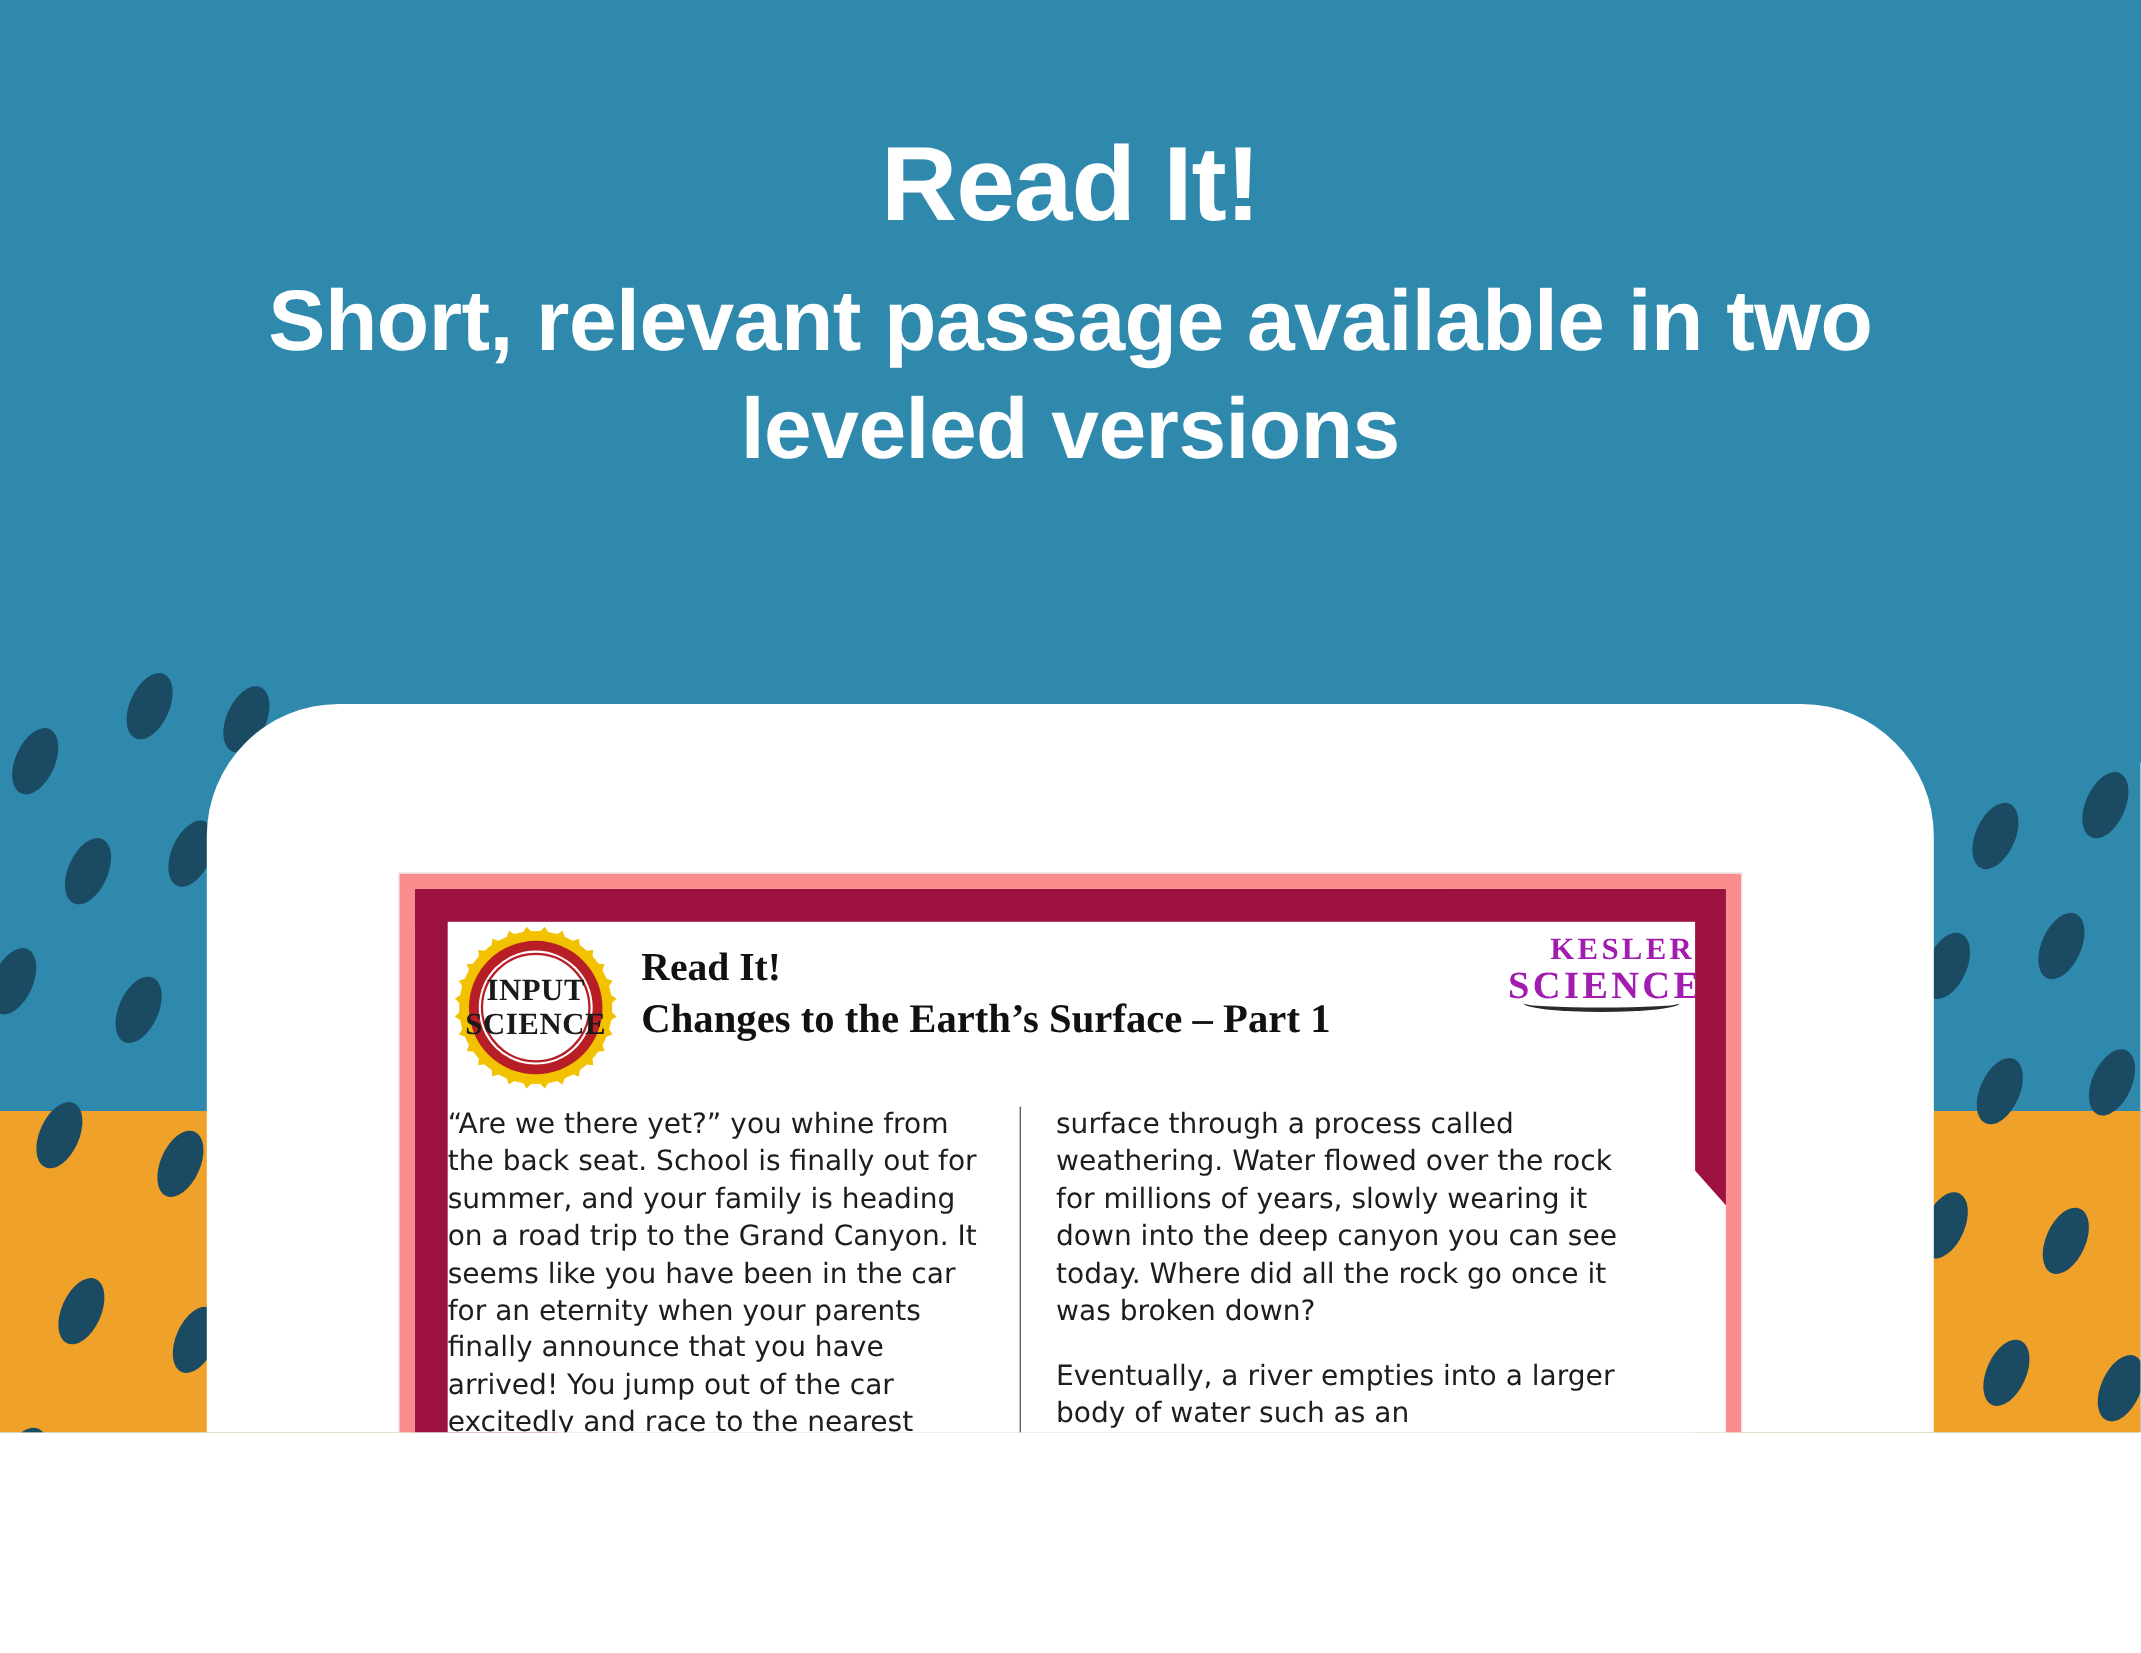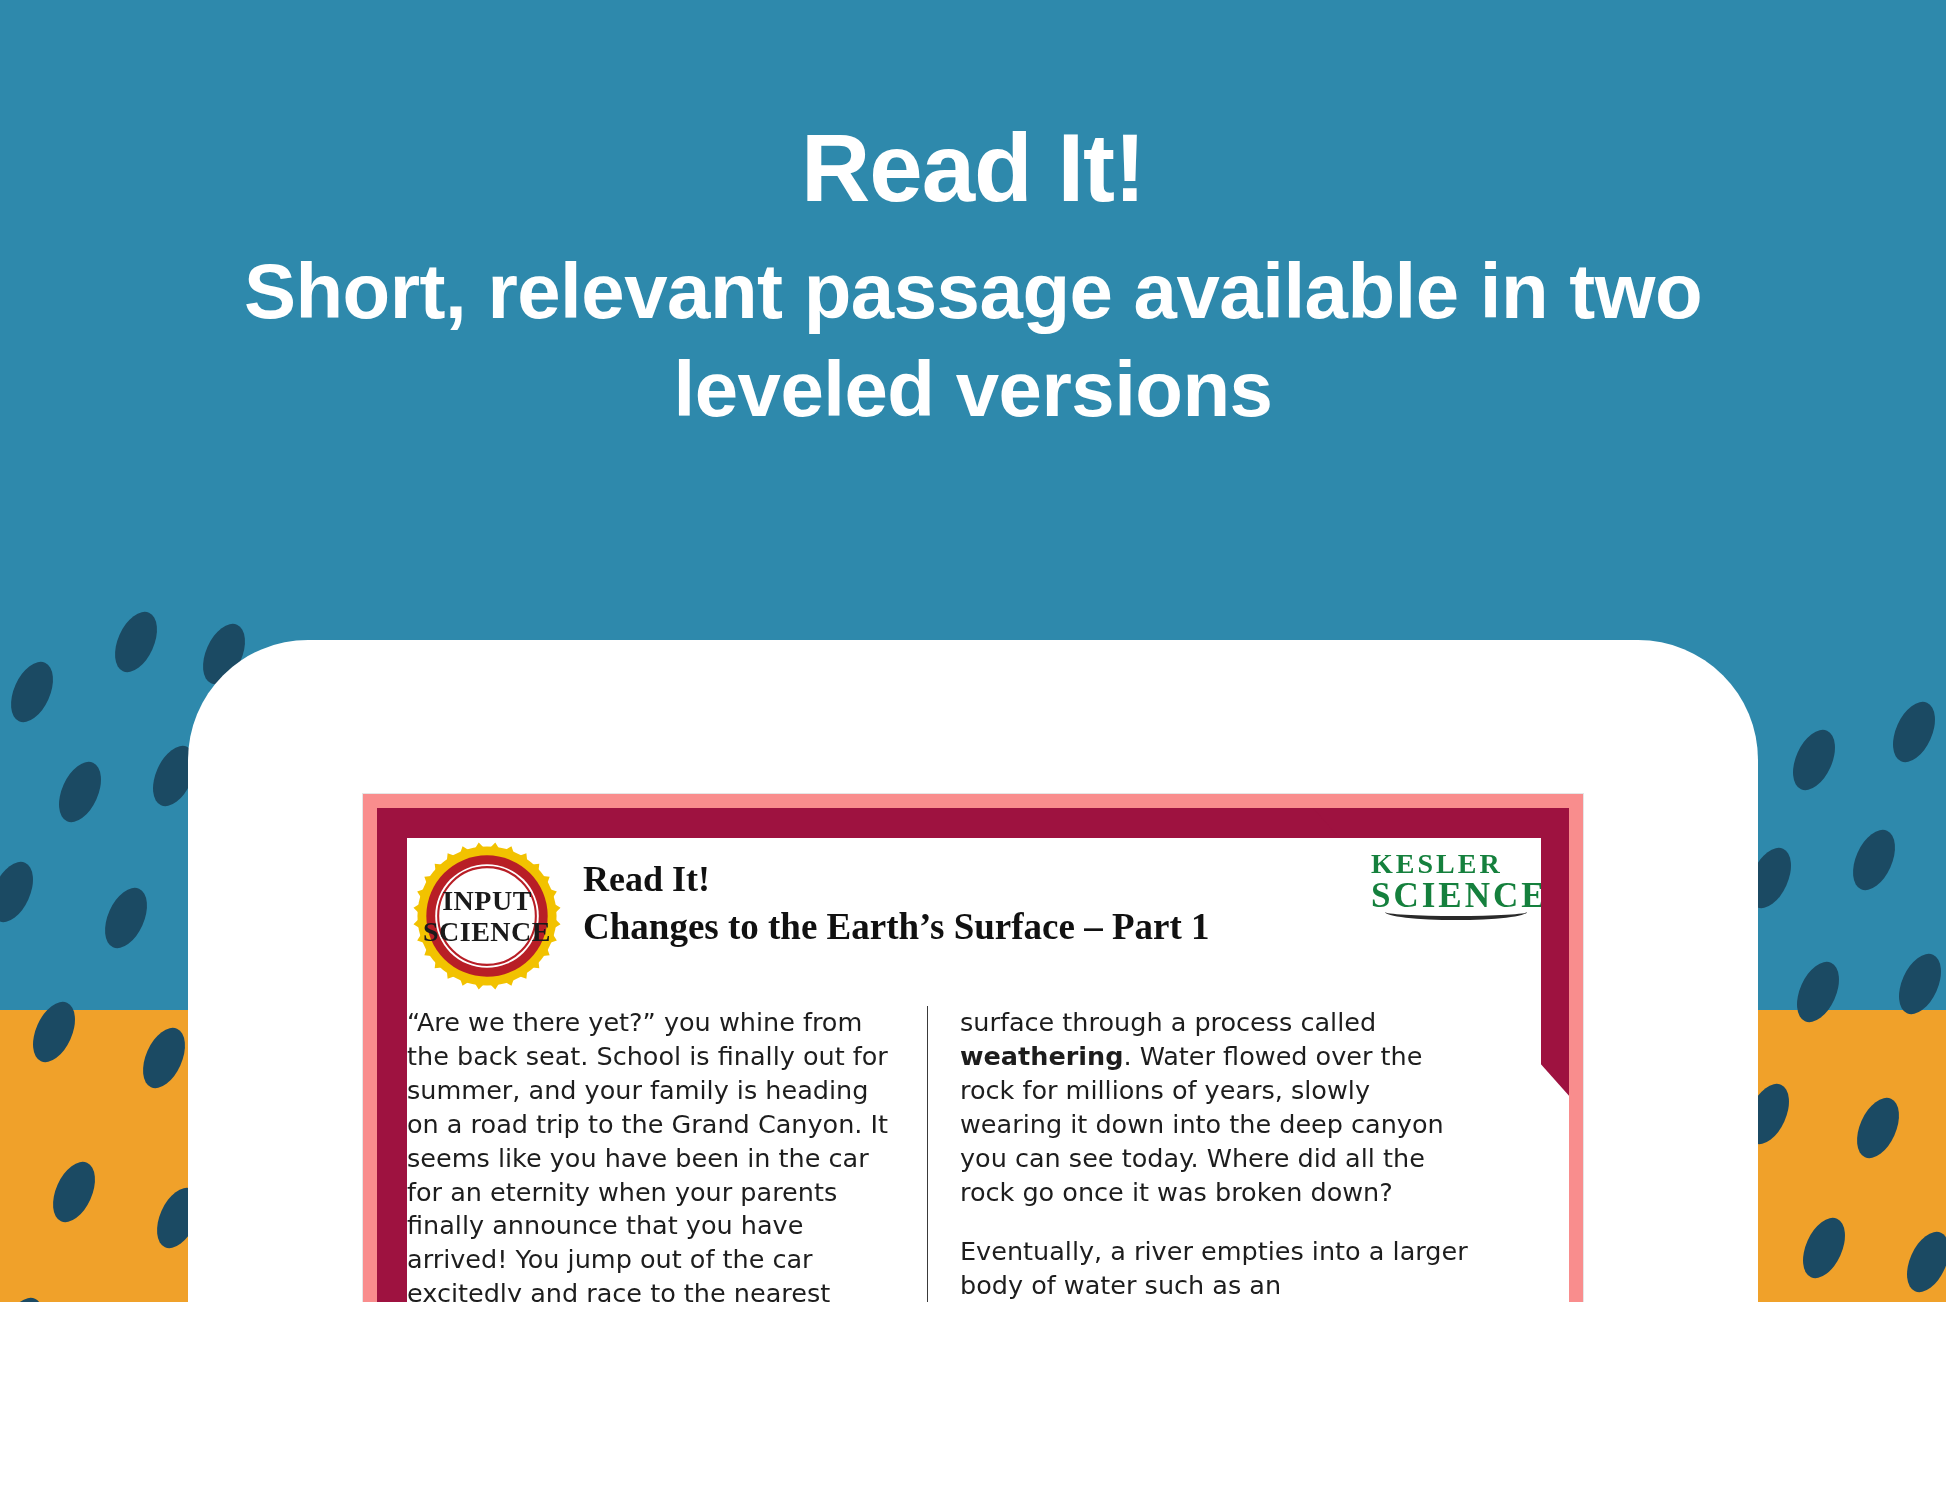--- a/index.html
+++ b/index.html
@@ -140,23 +140,23 @@
   .sheet-head .h2 {
     font-size: 37px;
     font-weight: bold;
     line-height: 1.2;
   }
   
   .logo {
     position: absolute;
     right: 0px; top: 12px;
     width: 170px;
-    text-align: left;
+    text-align: right;
     font-family: "Liberation Serif", serif;
-    color: #15803d;
+    color: #a21caf;
   }
   .logo .l1 {
     font-size: 28px; font-weight: bold; letter-spacing: 3px; line-height: 1.0;
   }
   .logo .l2 {
     font-size: 35px; font-weight: bold; letter-spacing: 3px; line-height: 1.0;
   }
   .logo .swoosh {
     position: absolute;
     left: 14px; top: 54px;
@@ -180,21 +180,21 @@
     color: #1d1d1d;
   }
   .col.left { padding-right: 30px; }
   .col-divider {
     width: 1px;
     background: #3a3a3a;
     margin: 0 32px 0 0;
     align-self: stretch;
   }
   .col p { margin: 0 0 26px 0; }
-  .col b { font-weight: bold; margin-top: 28px; }
+  .col b { font-weight: normal; margin-top: 28px; }
 </style>
 </head>
 <body>
 
 <div id="root">
 
   <div class="bg-teal"></div>
   <div class="bg-orange"></div>
 
   <div>

